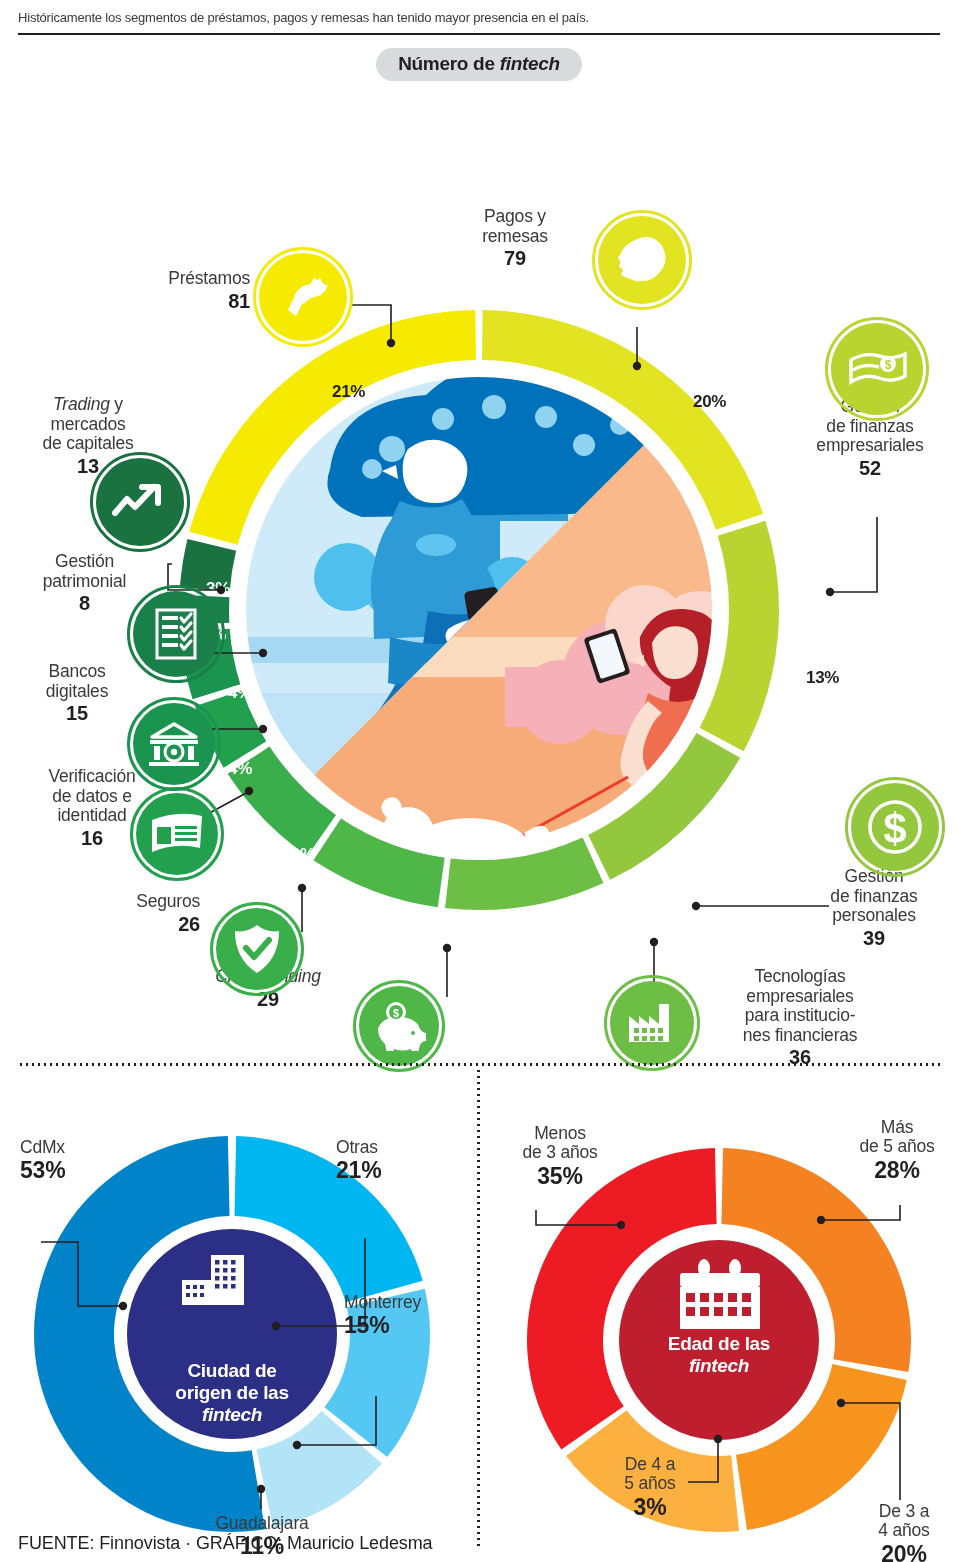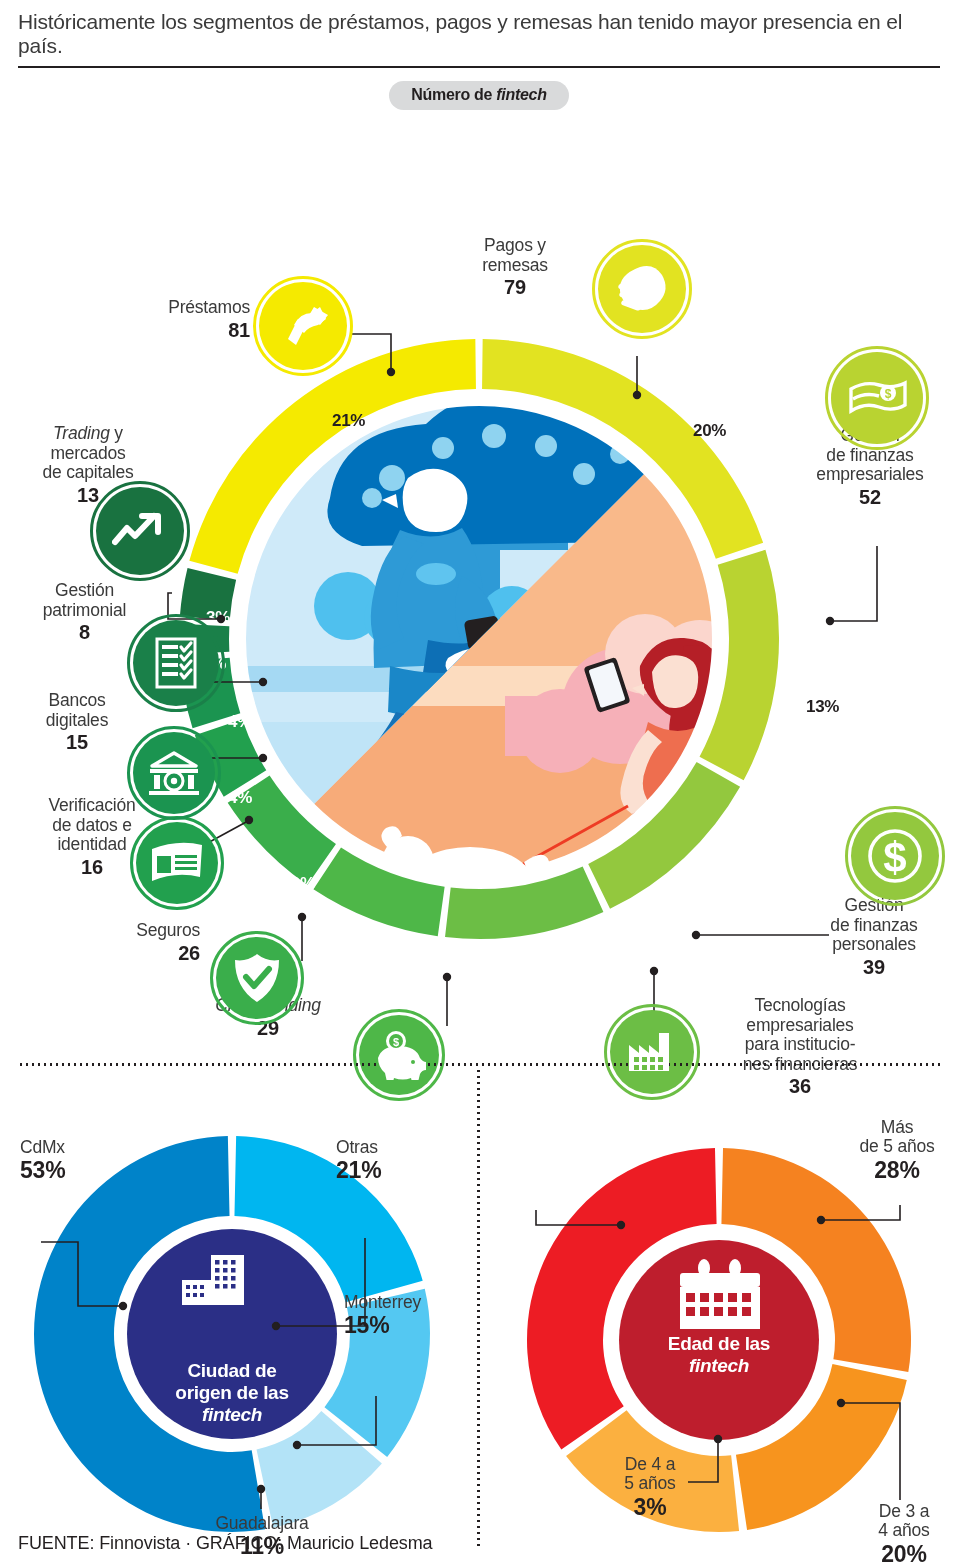--- a/index.html
+++ b/index.html
@@ -13,29 +13,29 @@
     overflow:hidden;
   }
 
   
   #header { padding: 10px 18px 0 18px; }
   #header .title {
     font-size: 19px; font-weight: bold; letter-spacing:-0.3px;
     color:#231f20; margin:0 0 4px 0;
   }
   #header .subtitle {
-    font-size: 21px; color:#3a3a3a; margin:0 0 8px 0; letter-spacing:-0.2px;
+    font-size: 13px; color:#3a3a3a; margin:0 0 8px 0; letter-spacing:-0.2px;
   }
   #header .rule { border-top: 2.5px solid #231f20; margin: 0 0 0 0; }
 
   
   #pill-wrap { text-align:center; margin-top: 13px; }
   #pill {
     display:inline-block; background:#d9dadb; border-radius: 20px;
-    padding: 5px 22px 6px 22px; font-size: 16px; font-weight:bold;
+    padding: 5px 22px 6px 22px; font-size: 19px; font-weight:bold;
     letter-spacing:-0.3px;
   }
   #pill .it { font-style: italic; }
 
   
   #main-chart { position:relative; width:958px; height: 920px; margin-top:-4px; }
   #ring-svg { position:absolute; left:0; top:0; }
 
   .seg-label {
     position:absolute; font-weight:bold; font-size:17px; white-space:nowrap;
@@ -597,20 +597,25 @@
         <circle cx="141" cy="135" r="3.4"></circle>
       <path d="M420,115 V130 H342" fill="none"></path>
         <circle cx="341" cy="130" r="3.4"></circle>
       <path d="M420,410 V313 H362" fill="none"></path>
         <circle cx="361" cy="313" r="3.4"></circle>
       <path d="M208,392 H238 V350" fill="none"></path>
         <circle cx="238" cy="349" r="3.4"></circle>
     </g>
   </svg>
 
+  <div class="lbl ctr" style="left:10px; top:34px; width:140px;">
+    <span>Menos</span><br>
+    <span>de 3 años</span>
+    <span class="pct">35%</span>
+  </div>
   <div class="lbl ctr" style="left:352px; top:28px; width:130px;">
     <span>Más</span><br>
     <span>de 5 años</span>
     <span class="pct">28%</span>
   </div>
   <div class="lbl ctr" style="left:366px; top:412px; width:116px;">
     <span>De 3 a</span><br>
     <span>4 años</span>
     <span class="pct">20%</span>
   </div>

